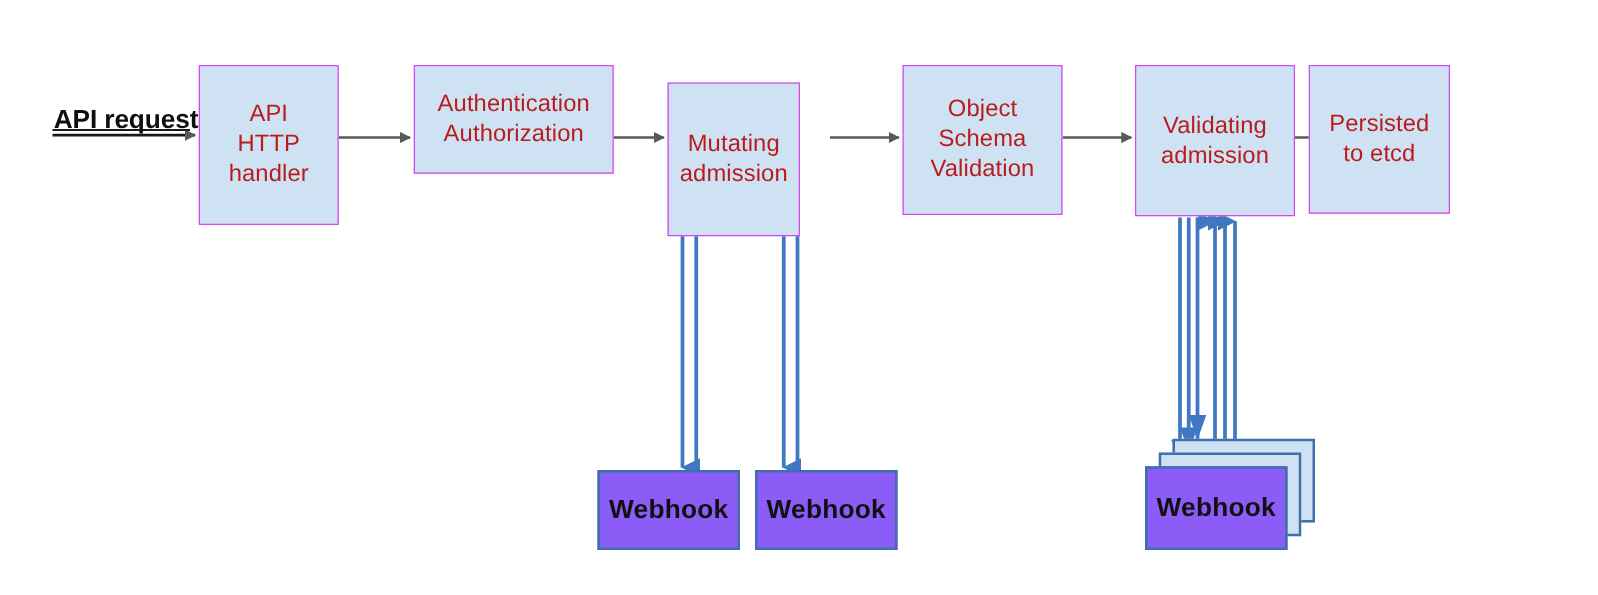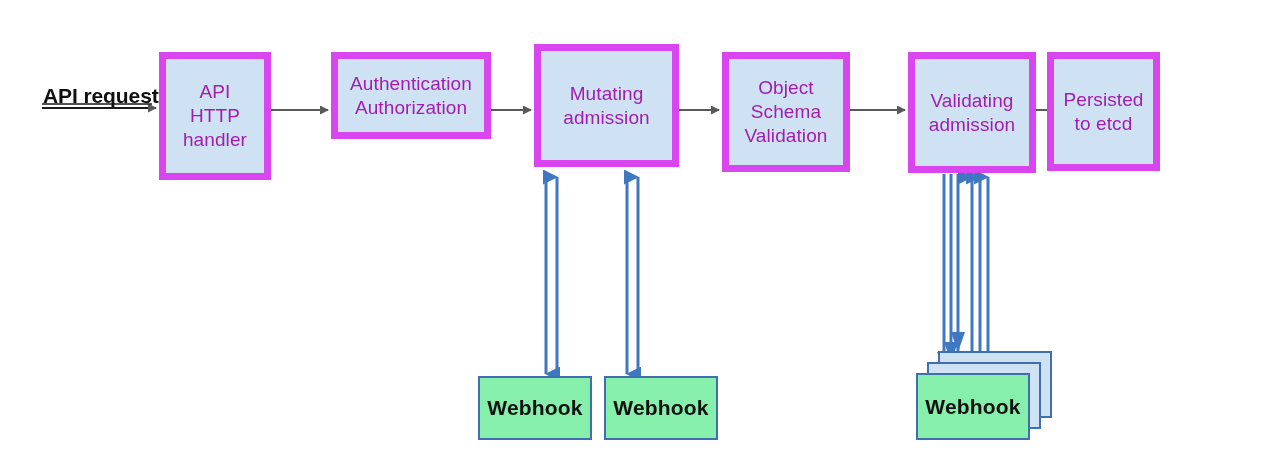--- a/index.html
+++ b/index.html
@@ -14,38 +14,38 @@
     position: relative;
     width: 1278px;
     height: 476px;
     background: #ffffff;
     overflow: hidden;
     border-radius: 18px;
   }
   .stage-box {
     position: absolute;
     background: #cfe2f3;
-    border: 7px solid #d946ef;
+    border: 1px solid #d946ef;
     box-sizing: border-box;
     display: flex;
     align-items: center;
     justify-content: center;
     text-align: center;
-    color: #a21caf;
+    color: #b91c1c;
     font-size: 19px;
     line-height: 1.26;
     letter-spacing: 0.1px;
   }
   .stage-box .lbl {
     white-space: pre-line;
     display: block;
   }
   .webhook-box {
     position: absolute;
-    background: #86efac;
+    background: #8b5cf6;
     border: 2px solid #3f6fad;
     box-sizing: border-box;
     display: flex;
     align-items: center;
     justify-content: center;
     color: #111111;
     font-size: 21px;
     font-weight: 700;
     letter-spacing: 0.2px;
   }
@@ -142,21 +142,21 @@
     <span class="lbl">API
 HTTP
 handler</span>
   </div>
 
   <div class="stage-box" style="left:331px; top:52px; width:160px; height:87px;">
     <span class="lbl">Authentication
 Authorization</span>
   </div>
 
-  <div class="stage-box" style="left:534px; top:44px; width:145px; height:123px;">
+  <div class="stage-box" style="left:534px; top:66px; width:106px; height:123px;">
     <span class="lbl">Mutating
 admission</span>
   </div>
 
   <div class="stage-box" style="left:722px; top:52px; width:128px; height:120px;justify-content:center;">
     <span class="lbl">Object
 Schema
 Validation</span>
   </div>
 

